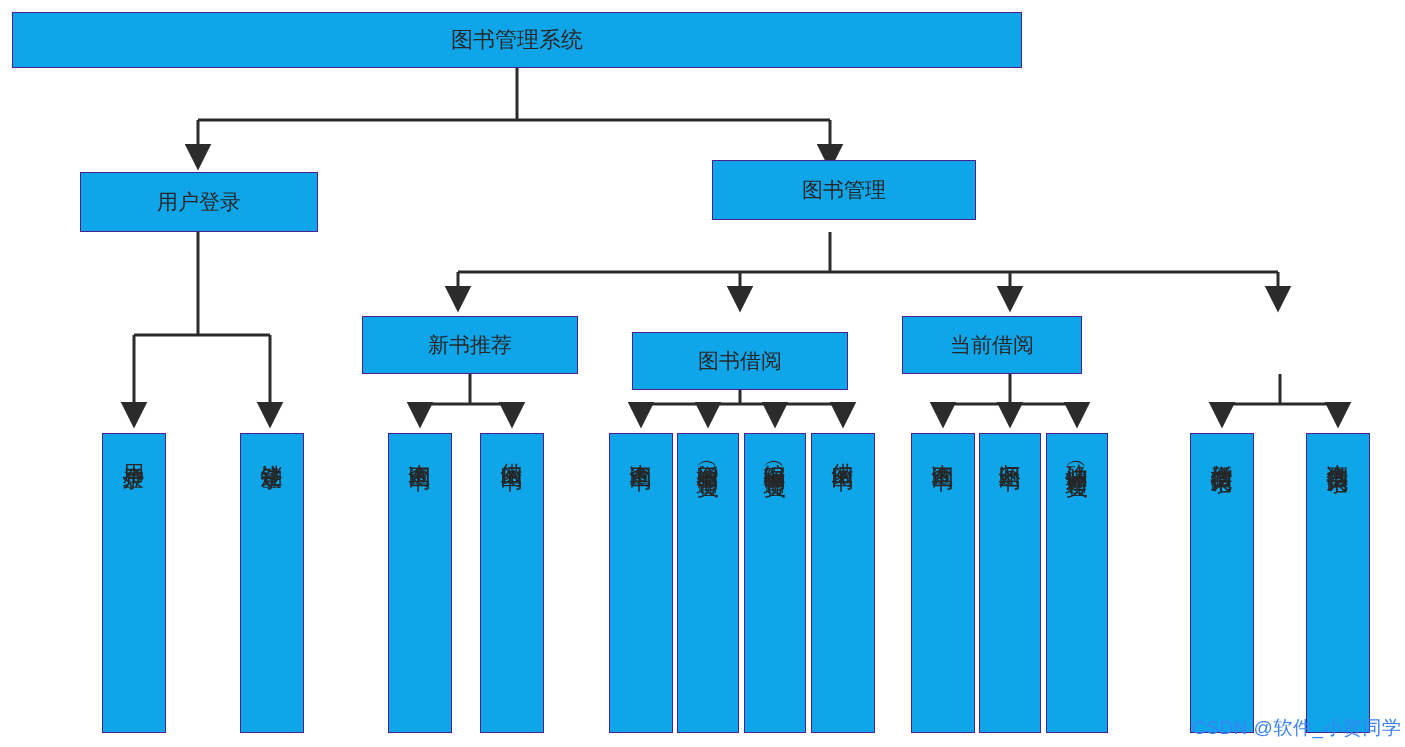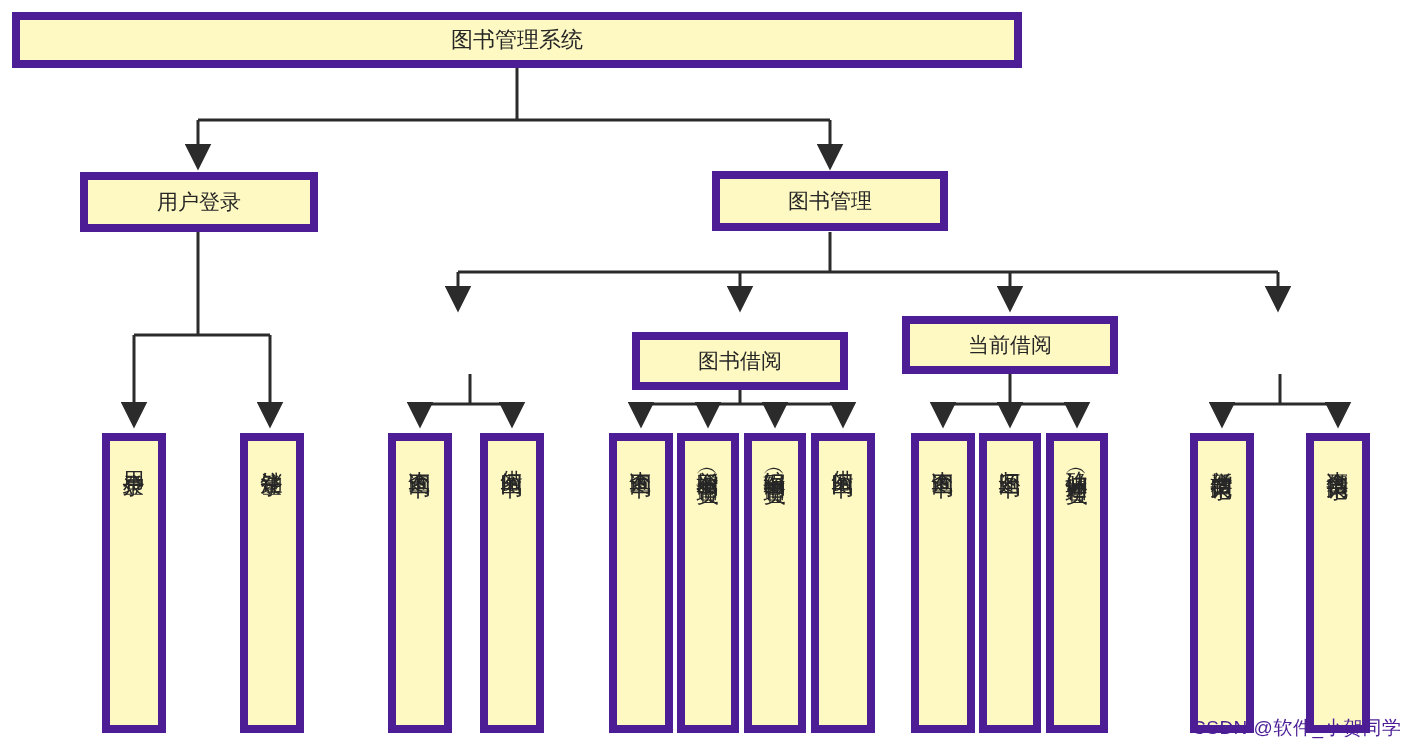--- a/index.html
+++ b/index.html
@@ -21,22 +21,22 @@
     position: absolute;
     left: 0;
     top: 0;
     width: 1405px;
     height: 747px;
     pointer-events: none;
   }
   .node {
     position: absolute;
     box-sizing: border-box;
-    border: 8px solid #4c1d95;
-    background: #fef9c3;
+    border: 1px solid #4c1d95;
+    background: #0ea5e9;
     display: flex;
     align-items: center;
     justify-content: center;
     color: #262626;
   }
   .node .label {
     line-height: 1.16;
     text-align: center;
     white-space: pre-line;
   }
@@ -54,21 +54,21 @@
   .node.vert .label {
     writing-mode: vertical-rl;
     text-orientation: upright;
     font-size: 22px;
     letter-spacing: 2px;
     line-height: 1.05;
     white-space: nowrap;
   }
   .watermark {
     position: absolute;
-    color: #4c1d95;
+    color: #3b82f6;
     font-size: 19px;
     letter-spacing: 0.5px;
     white-space: nowrap;
     user-select: none;
   }
 </style>
 </head>
 <body>
 
 <div id="canvas">
@@ -123,28 +123,31 @@
     </g>
   </svg>
 
   <div class="node root horiz" style="left:12px; top:12px; width:1010px; height:56px;">
     <span class="label">图书管理系统</span>
   </div>
 
   <div class="node horiz" style="left:80px; top:172px; width:238px; height:60px;">
     <span class="label">用户登录</span>
   </div>
-  <div class="node horiz" style="left:712px; top:171px; width:236px; height:60px;">
+  <div class="node horiz" style="left:712px; top:160px; width:264px; height:60px;">
     <span class="label">图书管理</span>
   </div>
 
+  <div class="node horiz" style="left:362px; top:316px; width:216px; height:58px;">
+    <span class="label">新书推荐</span>
+  </div>
   <div class="node horiz" style="left:632px; top:332px; width:216px; height:58px;">
     <span class="label">图书借阅</span>
   </div>
-  <div class="node horiz" style="left:902px; top:316px; width:216px; height:58px;">
+  <div class="node horiz" style="left:902px; top:316px; width:180px; height:58px;">
     <span class="label">当前借阅</span>
   </div>
 
   <div class="node vert" style="left:102px; top:433px; width:64px; height:300px;">
     <span class="label">用户登录</span>
   </div>
   <div class="node vert" style="left:240px; top:433px; width:64px; height:300px;">
     <span class="label">注销登录</span>
   </div>
 

